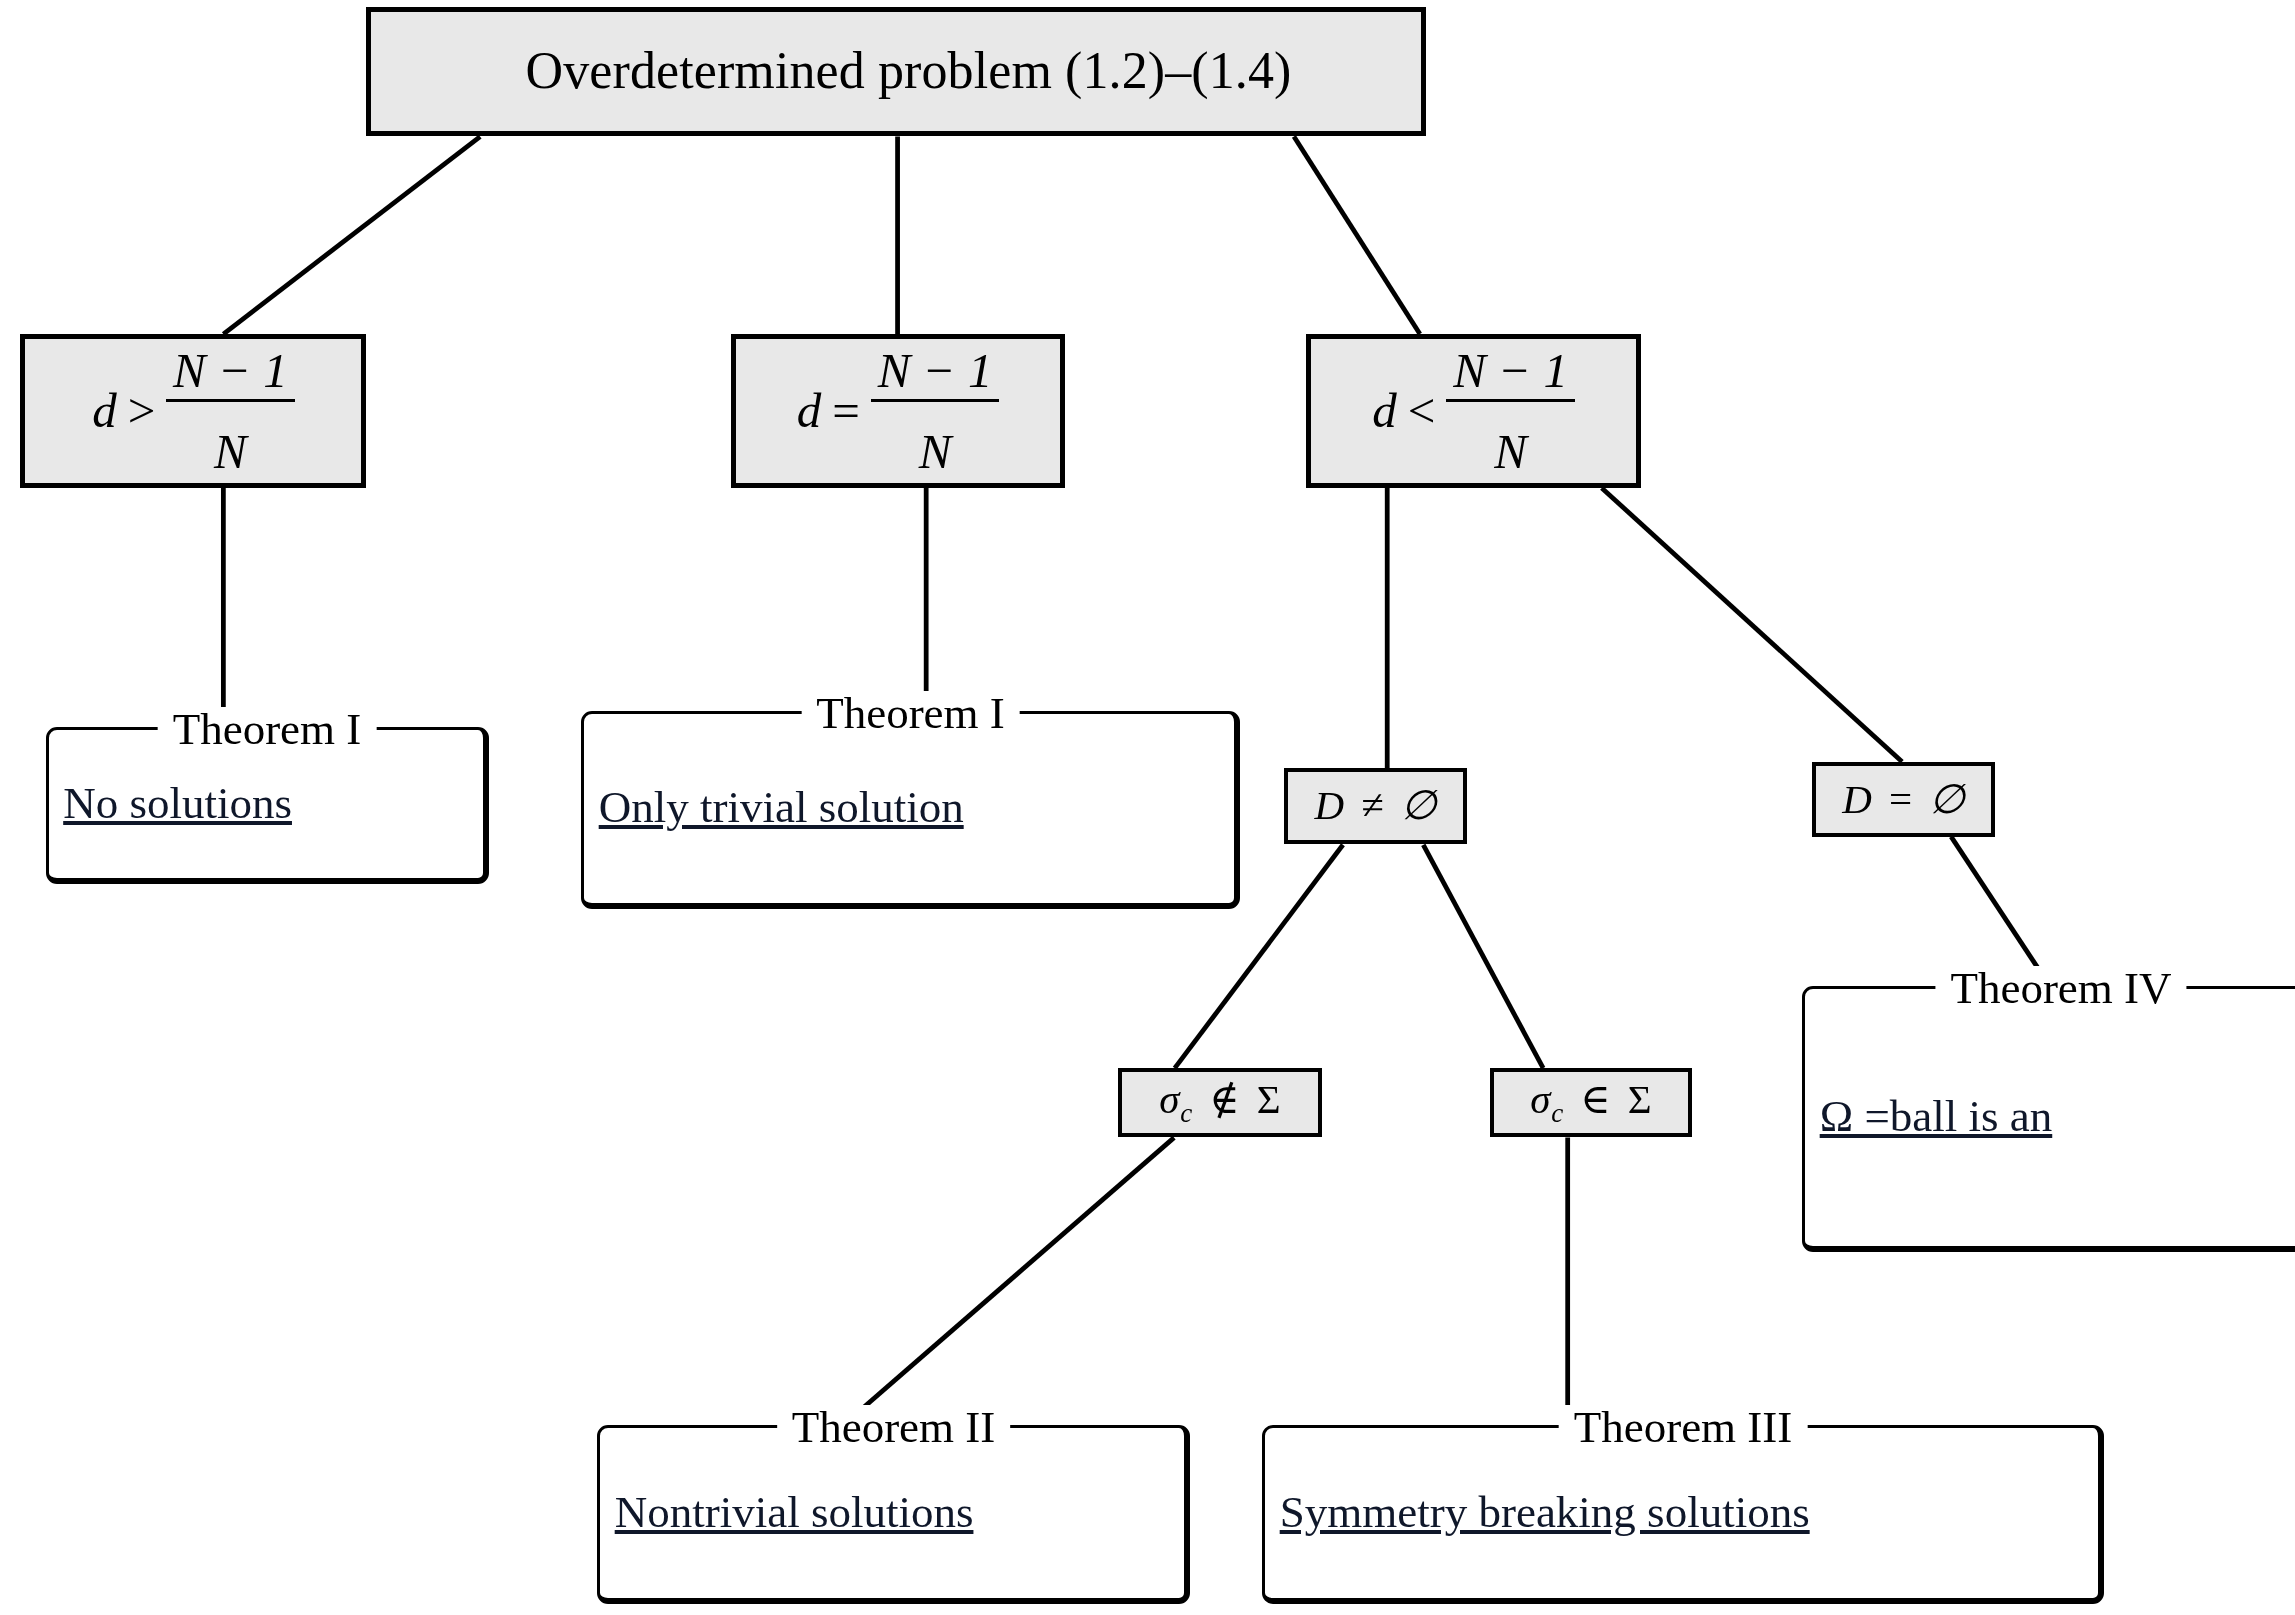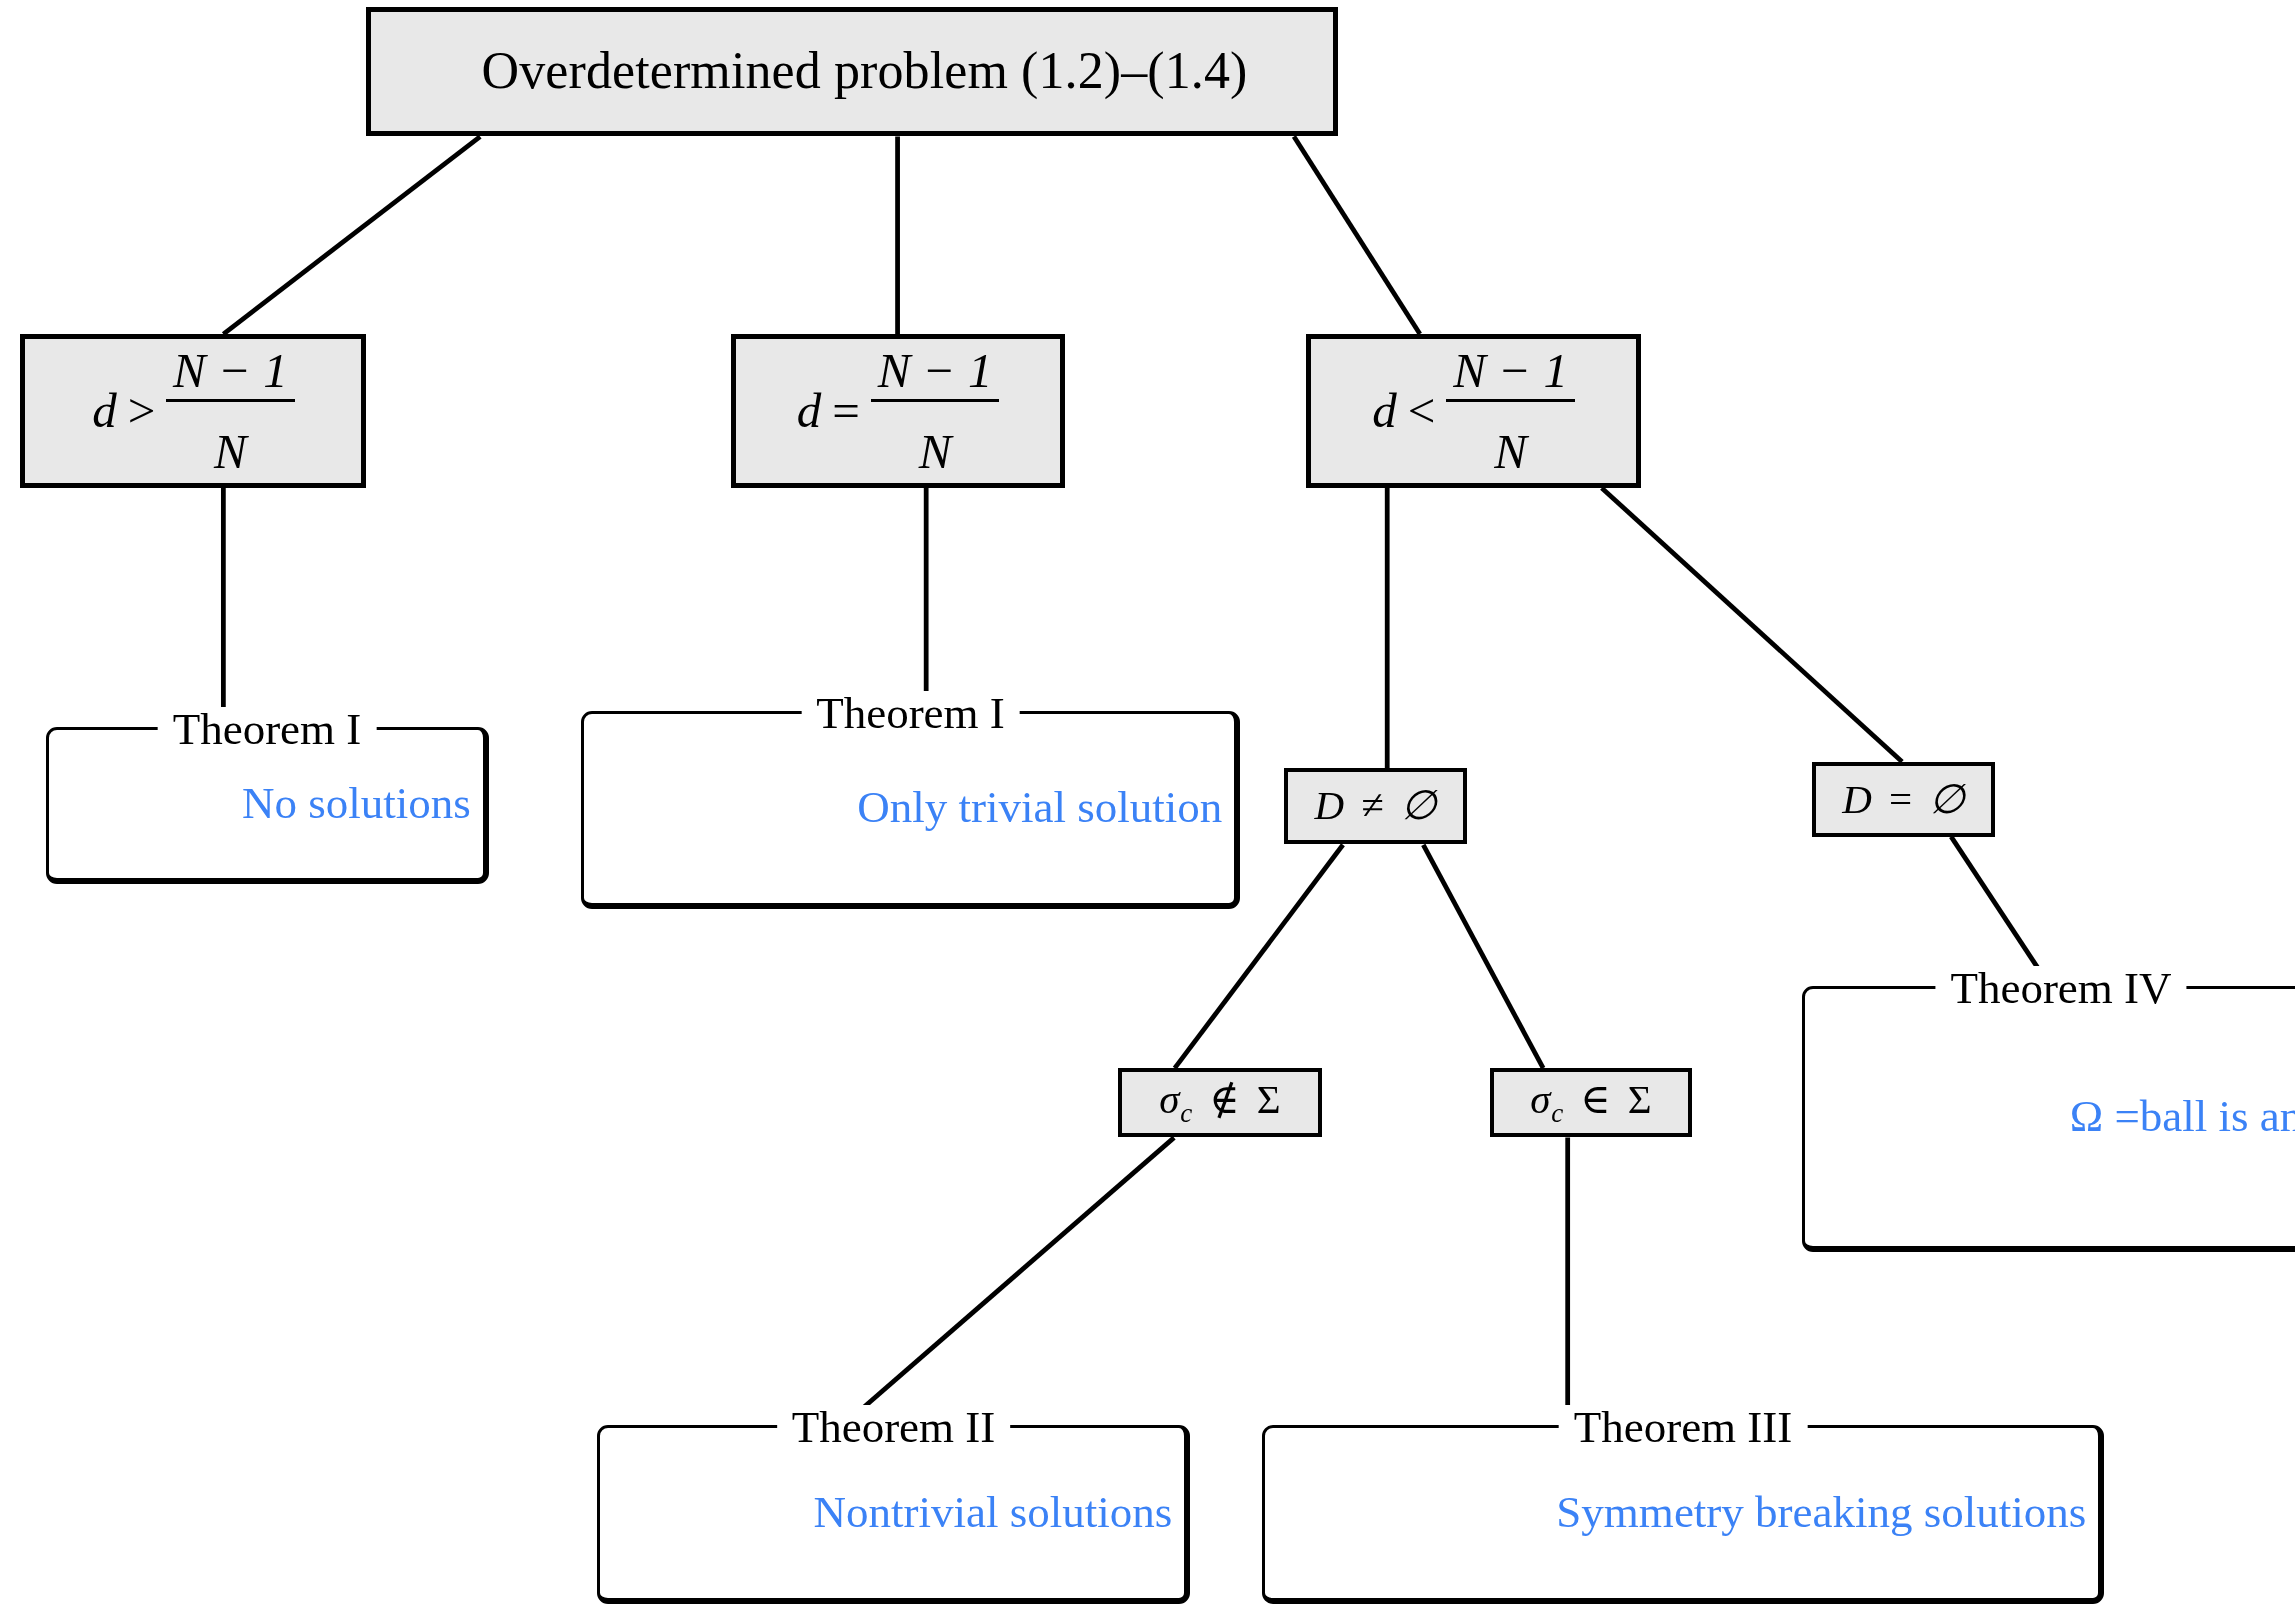--- a/index.html
+++ b/index.html
@@ -100,29 +100,30 @@
     z-index: 3;
   }
   .tframe .frame-text {
     position: absolute;
     left: 0;
     right: 0;
     top: 20.4px;
     bottom: 0;
     display: flex;
     flex-direction: column;
-    align-items: flex-end;
+    align-items: flex-start;
     justify-content: center;
     font-size: 45px;
     line-height: 1.28;
     text-align: center;
-    color: #3b82f6;
+    color: #0f172a;
     padding: 5.4px 17.7px 9.5px 17.7px;
     box-sizing: border-box;
     z-index: 2;
+    text-decoration: underline;
   }
   .frame-text .ln { white-space: nowrap; }
 </style>
 </head>
 <body>
 
 <div id="stage">
 
   <svg id="edges" viewBox="0 0 3370 2372" xmlns="http://www.w3.org/2000/svg">
     <g stroke="#000000" stroke-width="7" fill="none" stroke-linecap="butt">
@@ -146,21 +147,21 @@
       <line x1="1972" y1="1240" x2="1725" y2="1568"></line>
 
       <line x1="2090" y1="1240" x2="2266" y2="1568"></line>
 
       <line x1="1724" y1="1670" x2="1235" y2="2095"></line>
 
       <line x1="2302" y1="1670" x2="2302" y2="2095"></line>
     </g>
   </svg>
 
-  <div class="dnode title-node" style="left:366px; top:6.8px; width:972px; height:129px;padding-left:25px;">
+  <div class="dnode title-node" style="left:366px; top:6.8px; width:1060px; height:129px;padding-left:25px;">
     <span>Overdetermined problem (1.2)–(1.4)</span>
   </div>
 
   <div class="dnode" style="left:20.4px; top:334px; width:346px; height:154px;">
     <span class="ineq">
       <span class="mi">d</span>
       <span class="mrel">&gt;</span>
       <span class="frac">
         <span class="num mi">N − 1</span>
         <span class="den mi">N</span>

